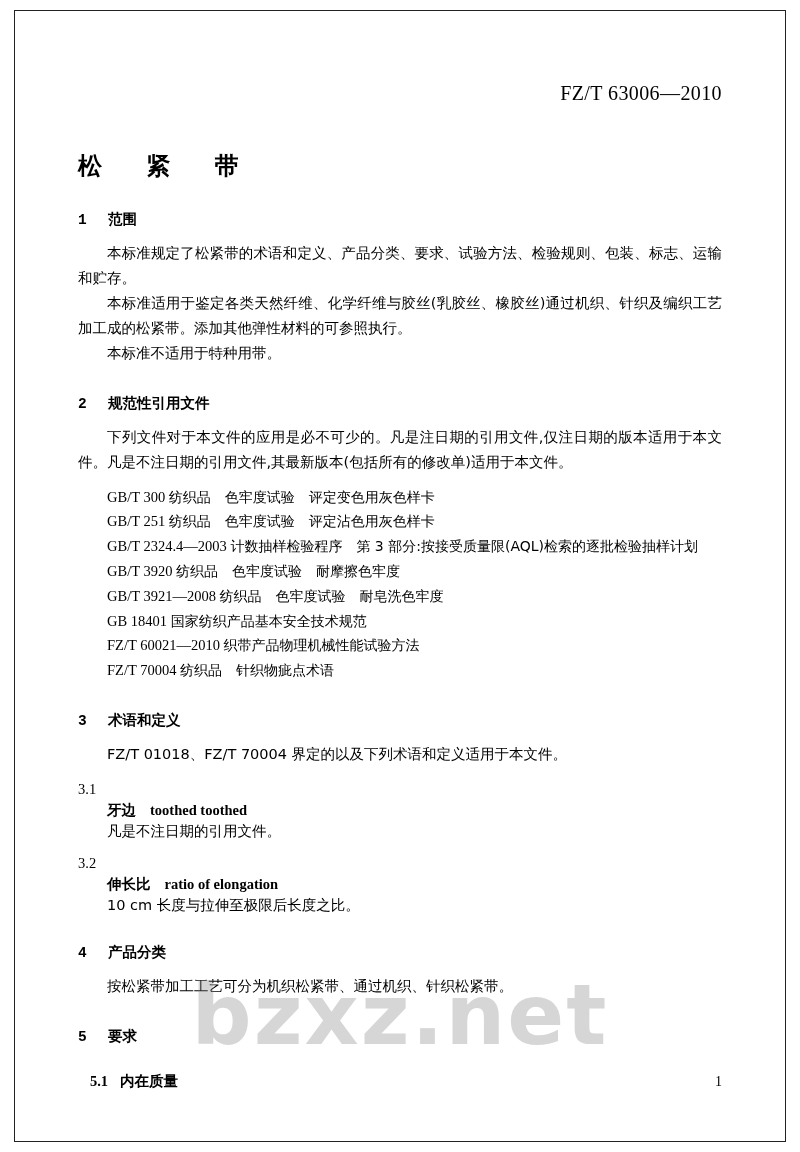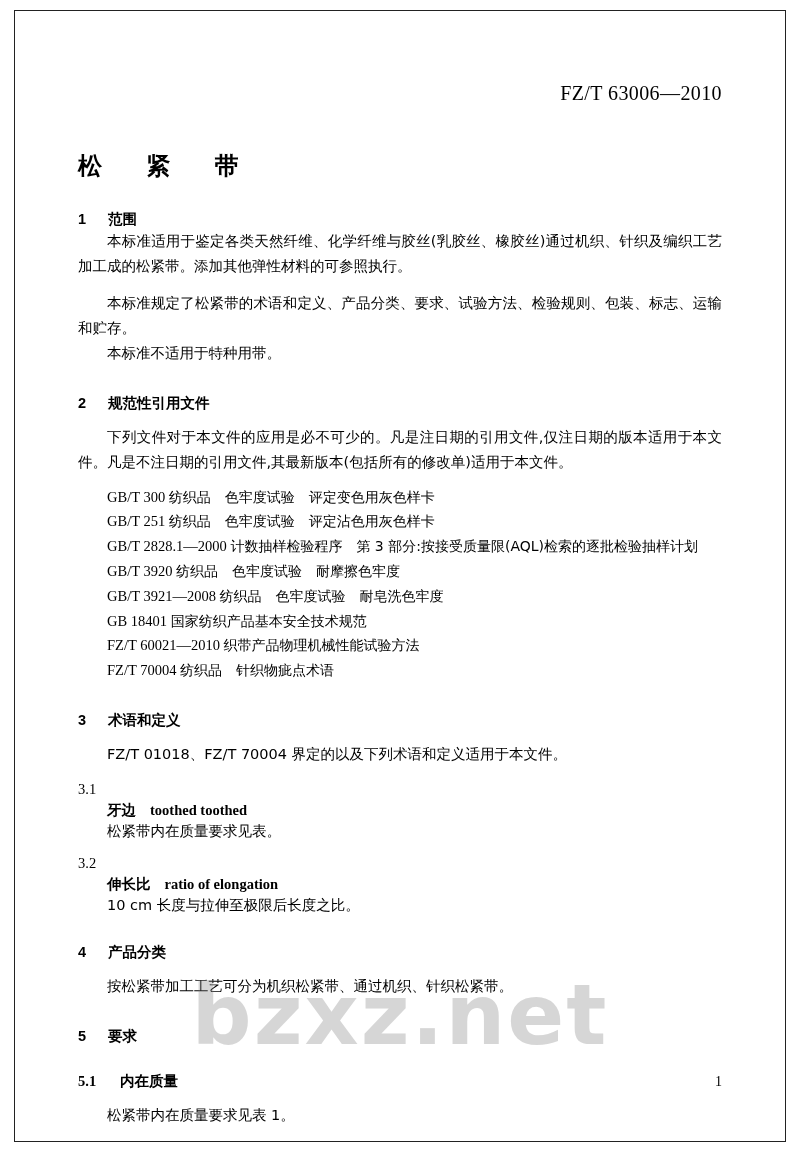--- a/index.html
+++ b/index.html
@@ -45,21 +45,21 @@
     font-size: 24px;
     font-weight: bold;
     letter-spacing: 18px;
     margin-top: 45px;
     font-family: "DejaVu Sans", "Liberation Sans", sans-serif;
   }
   .sec-head {
     font-size: 14.5px;
     font-weight: bold;
     margin-top: 28px;
-    font-family: Liberation Sans, sans-serif;
+    font-family: Liberation Mono, monospace;
   }
   .sec-head .num {
     display: inline-block;
     width: 30px;
   }
   .para {
     font-size: 14.5px;
     line-height: 1.72;
     text-align: justify;
     margin-top: 12px;
@@ -108,20 +108,21 @@
   .subsec-head {
     font-size: 14.5px;
     font-weight: bold;
     margin-top: 26px;
     font-family: "DejaVu Sans", "Liberation Sans", sans-serif;
   }
   .subsec-head .num {
     display: inline-block;
     width: 42px;
     font-family: "Liberation Serif", "DejaVu Serif", serif;
+    text-align: center;
   }
   .page-number {
     position: absolute;
     right: 78px;
     bottom: 62px;
     font-size: 14px;
     font-family: "Liberation Serif", "DejaVu Serif", serif;
   }
   
   .watermark {
@@ -147,40 +148,40 @@
 
   <div class="content">
 
     <div class="header-code">FZ/T 63006—2010</div>
 
     <div class="doc-title">松 紧 带</div>
 
     <div class="sec-head">
       <span class="num">1</span><span>范围</span>
     </div>
+    <div class="para">本标准规定了松紧带的术语和定义、产品分类、要求、试验方法、检验规则、包装、标志、运输和贮存。</div>
     <div class="para tight">本标准适用于鉴定各类天然纤维、化学纤维与胶丝(乳胶丝、橡胶丝)通过机织、针织及编织工艺加工成的松紧带。添加其他弹性材料的可参照执行。</div>
-    <div class="para">本标准规定了松紧带的术语和定义、产品分类、要求、试验方法、检验规则、包装、标志、运输和贮存。</div>
     <div class="para tight">本标准不适用于特种用带。</div>
 
     <div class="sec-head">
       <span class="num">2</span><span>规范性引用文件</span>
     </div>
     <div class="para">下列文件对于本文件的应用是必不可少的。凡是注日期的引用文件,仅注日期的版本适用于本文件。凡是不注日期的引用文件,其最新版本(包括所有的修改单)适用于本文件。</div>
 
     <div class="reflist">
       <div class="refline">
         <span>GB/T 300</span>
         <span class="cjk">纺织品　色牢度试验　评定变色用灰色样卡</span>
       </div>
       <div class="refline">
         <span>GB/T 251</span>
         <span class="cjk">纺织品　色牢度试验　评定沾色用灰色样卡</span>
       </div>
       <div class="refline">
-        <span>GB/T 2828.1—2000</span>
+        <span>GB/T 2324.4—2003</span>
         <span class="cjk">计数抽样检验程序　第 3 部分:按接受质量限(AQL)检索的逐批检验抽样计划</span>
       </div>
       <div class="refline">
         <span>GB/T 3920</span>
         <span class="cjk">纺织品　色牢度试验　耐摩擦色牢度</span>
       </div>
       <div class="refline">
         <span>GB/T 3921—2008</span>
         <span class="cjk">纺织品　色牢度试验　耐皂洗色牢度</span>
       </div>
@@ -200,38 +201,37 @@
 
     <div class="sec-head">
       <span class="num">3</span><span>术语和定义</span>
     </div>
     <div class="para">FZ/T 01018、FZ/T 70004 界定的以及下列术语和定义适用于本文件。</div>
 
     <div class="sub-num">3.1</div>
     <div class="term">
       <span>牙边</span><span class="en">toothed toothed</span>
     </div>
-    <div class="term-def">松紧带内在质量要求见表。</div>
+    <div class="term-def">凡是不注日期的引用文件。</div>
 
     <div class="sub-num">3.2</div>
     <div class="term">
       <span>伸长比</span><span class="en">ratio of elongation</span>
     </div>
     <div class="term-def">10 cm 长度与拉伸至极限后长度之比。</div>
 
     <div class="sec-head">
       <span class="num">4</span><span>产品分类</span>
     </div>
     <div class="para">按松紧带加工工艺可分为机织松紧带、通过机织、针织松紧带。</div>
 
     <div class="sec-head">
       <span class="num">5</span><span>要求</span>
     </div>
     <div class="subsec-head">
       <span class="num">5.1</span><span>内在质量</span>
     </div>
-    <div class="para">松紧带内在质量要求见表 1。</div>
 
   </div>
 
   <div class="watermark">bzxz.net</div>
   <div class="page-number">1</div>
 </div>
 
 </body></html>

